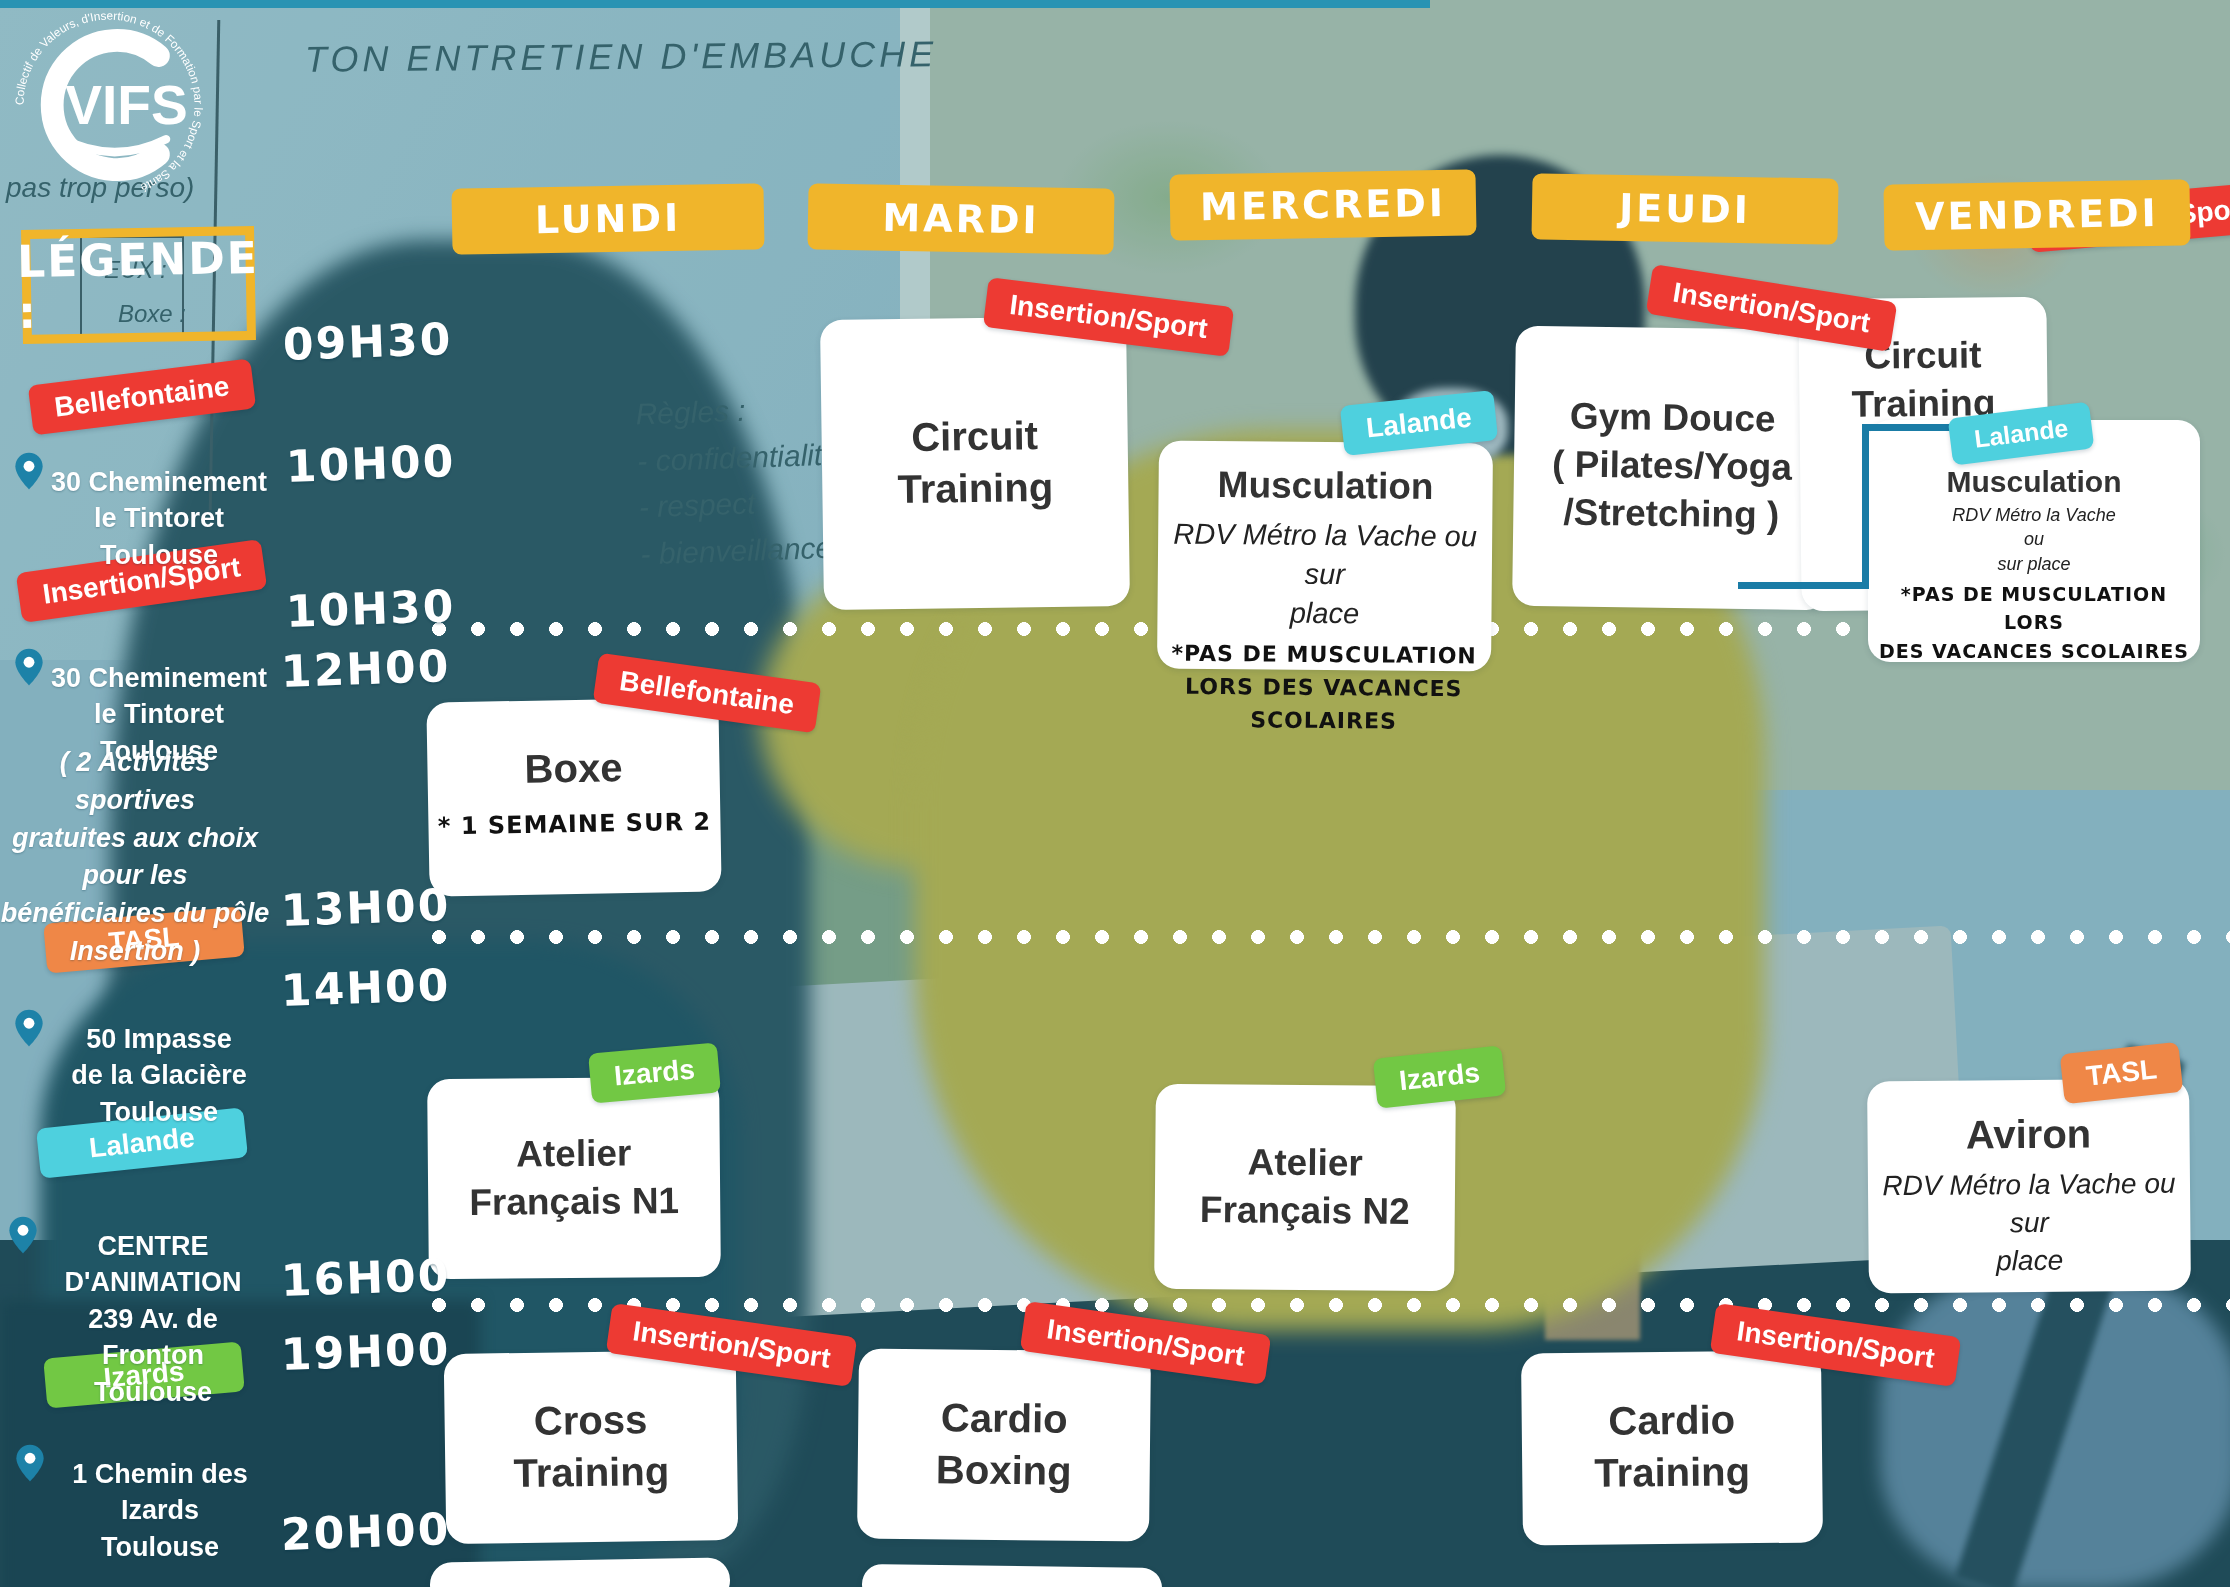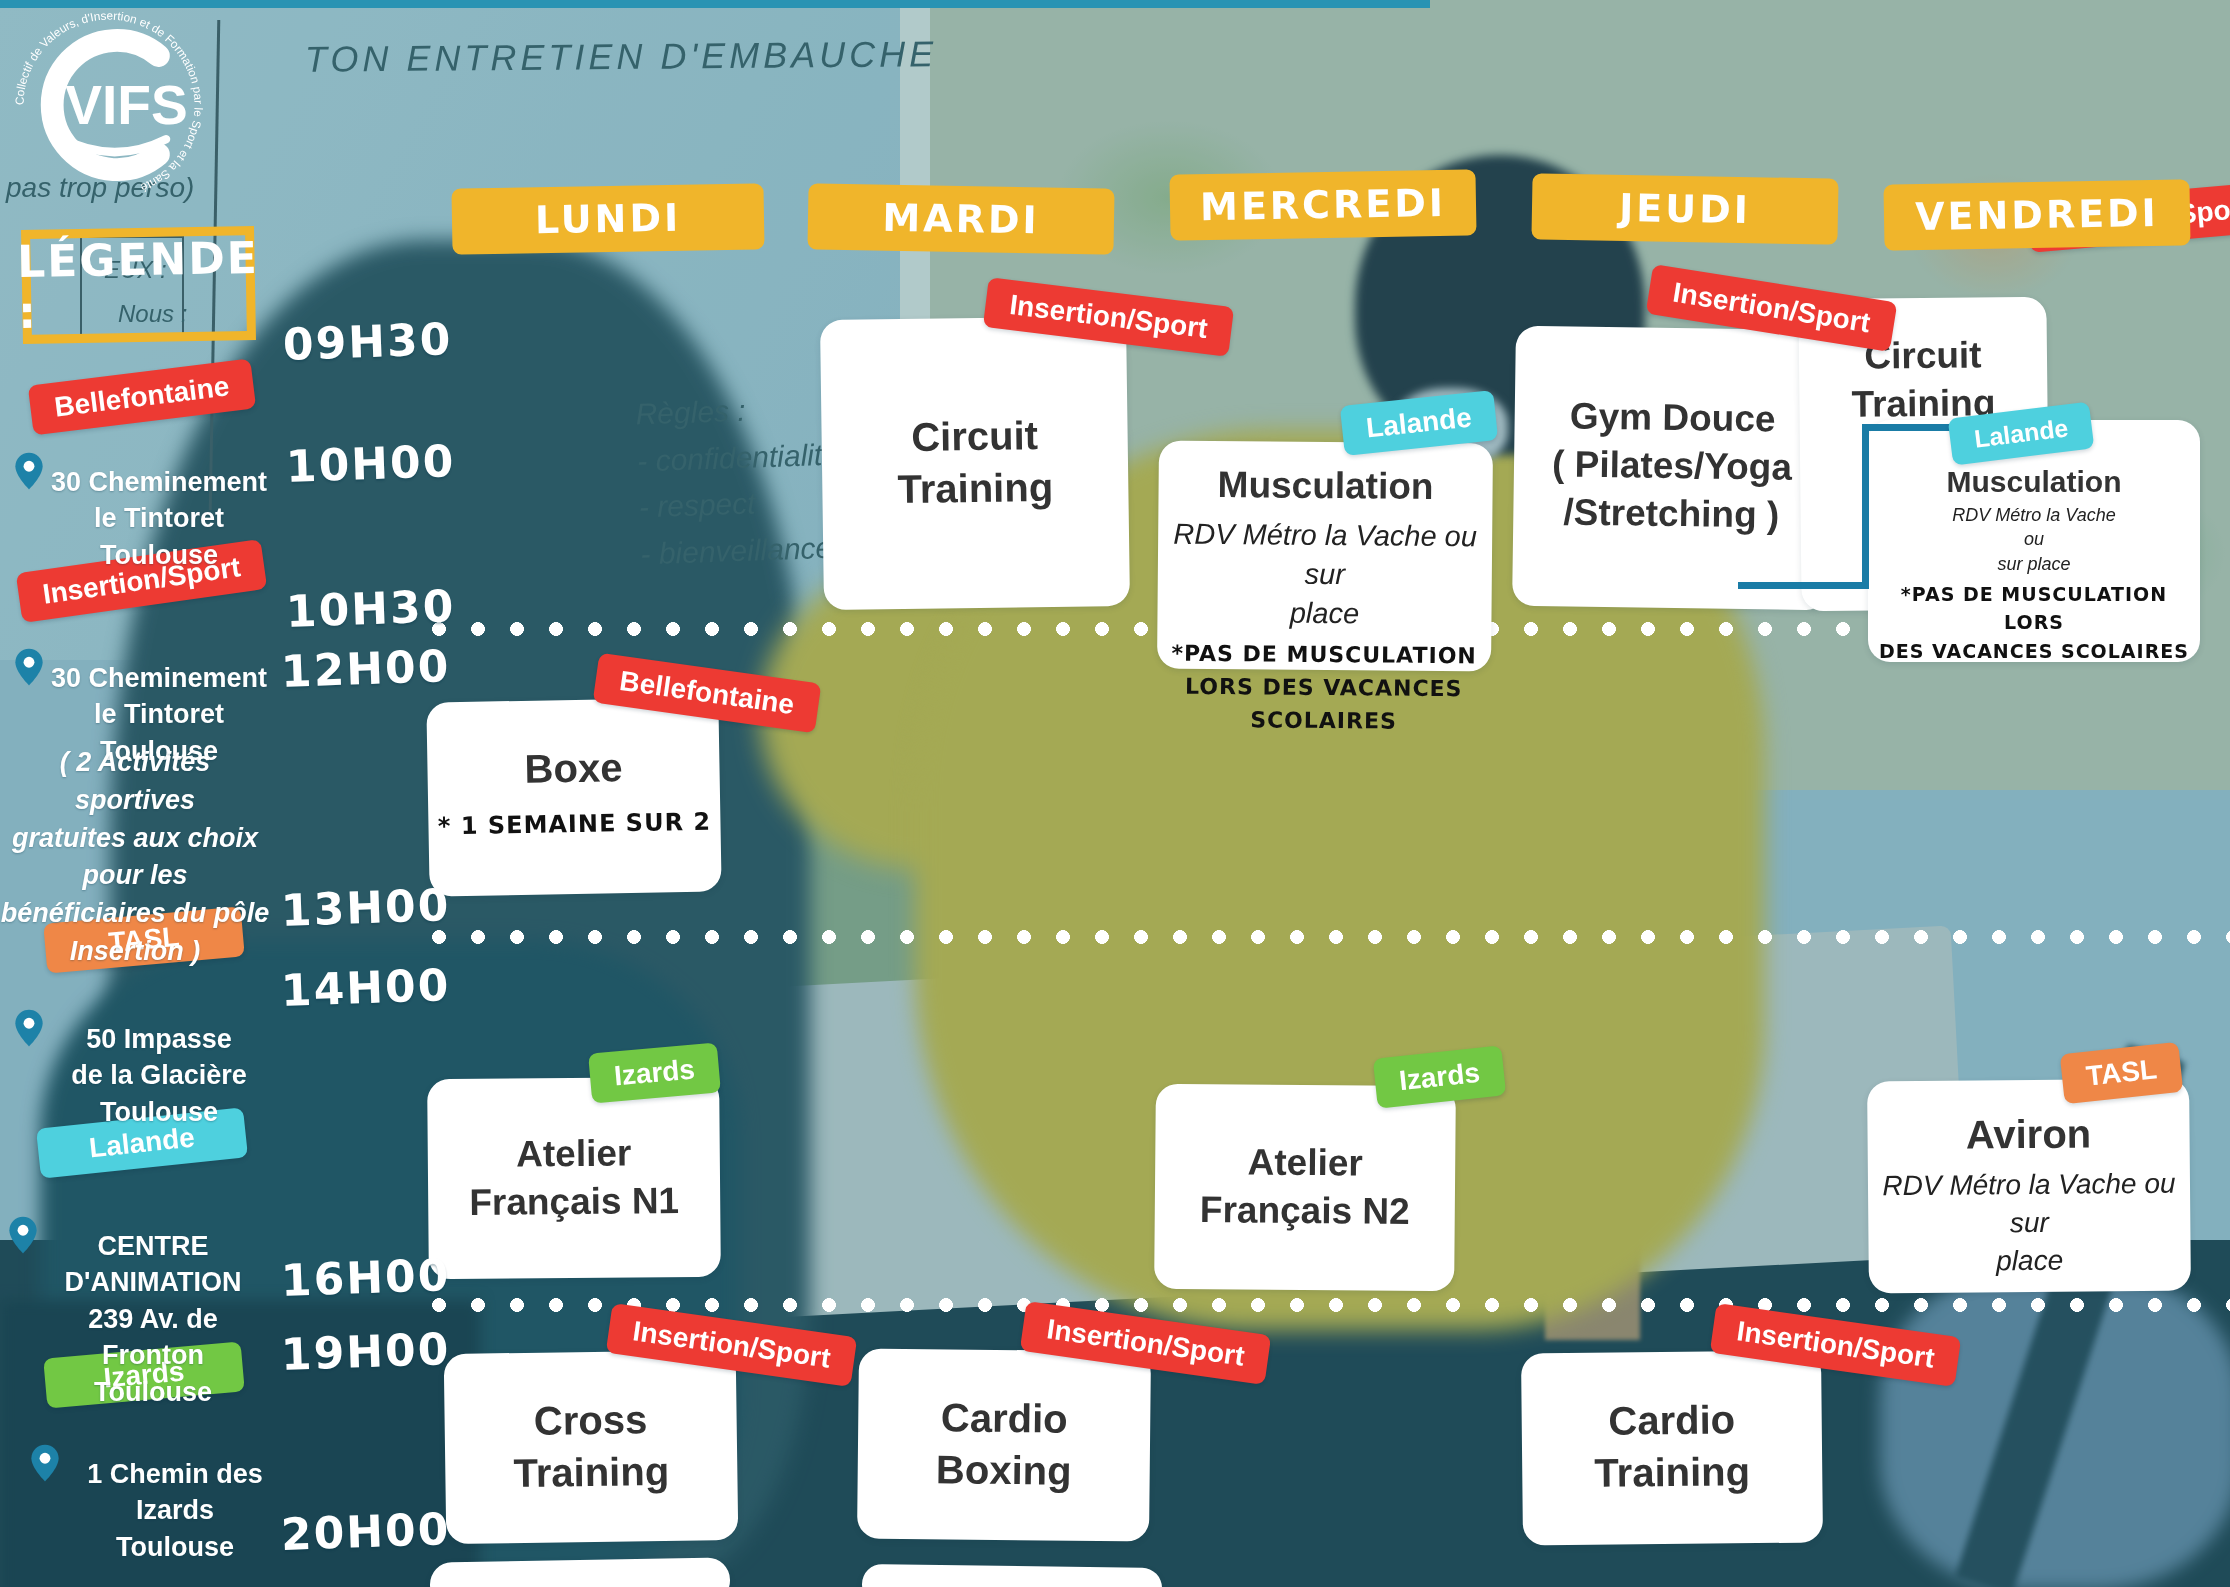--- a/index.html
+++ b/index.html
@@ -87,21 +87,21 @@
   <div class="bg bg-chair-right"></div>
   <div class="bg bg-chair-left"></div>
   <div class="bg bg-strip"></div>
   <div class="bg bg-tint"></div>
 
   <div class="wb-line" style="left:213px;top:20px;width:3px;height:490px;transform:rotate(1deg);"></div>
   <div class="wb-box" style="left:80px;top:236px;width:100px;height:100px;"></div>
   <div class="wb" style="left:305px;top:36px;font-size:36px;letter-spacing:4px;text-transform:uppercase;transform:rotate(-0.5deg);">Ton entretien d'embauche</div>
   <div class="wb" style="left:6px;top:172px;font-size:28px;">pas trop perso)</div>
   <div class="wb" style="left:104px;top:256px;font-size:24px;text-transform:uppercase;">Eux :</div>
-  <div class="wb" style="left:118px;top:300px;font-size:24px;">Nous :</div>
+  <div class="wb" style="left:118px;top:300px;font-size:24px;">Boxe :</div>
   <div class="wb" style="left:638px;top:388px;font-size:30px;line-height:1.55;transform:rotate(-2deg);">Règles :
 - confidentialité
 - respect
 - bienveillance</div>
 
   <div class="abs" style="left:14px;top:10px;z-index:9;">
     <svg width="190" height="192" viewBox="0 0 100 101">
       <defs>
           <path id="arc" d="M 50,50 m -45,0 a 45,45 0 1,1 90,0 a 45,45 0 1,1 -90,0"></path>
         </defs>
@@ -180,21 +180,21 @@
         <path fill="#1d82a8" d="M12 1.5C7.7 1.5 4.2 5 4.2 9.3c0 5.6 7.8 13.2 7.8 13.2s7.8-7.6 7.8-13.2C19.8 5 16.3 1.5 12 1.5z"></path>
         <circle cx="12" cy="9.3" r="3.1" fill="#fff"></circle>
       </svg>
     <div class="legend-addr">CENTRE
 D'ANIMATION
 239 Av. de Fronton
 Toulouse</div>
   </div>
 
   <div class="tag tag-green" style="left:45px;top:1350px;width:150px;text-align:center;--rot:-5deg;">Izards</div>
-  <div class="legend-row" style="left:24px;top:1440px;">
+  <div class="legend-row" style="left:9px;top:1440px;">
     <svg class="pin" viewBox="0 0 24 24">
         <path fill="#1d82a8" d="M12 1.5C7.7 1.5 4.2 5 4.2 9.3c0 5.6 7.8 13.2 7.8 13.2s7.8-7.6 7.8-13.2C19.8 5 16.3 1.5 12 1.5z"></path>
         <circle cx="12" cy="9.3" r="3.1" fill="#fff"></circle>
       </svg>
     <div class="legend-addr">1 Chemin des
 Izards
 Toulouse</div>
   </div>
 
   <div class="card" style="left:822px;top:318px;width:306px;height:290px;--rot:-0.8deg;">

